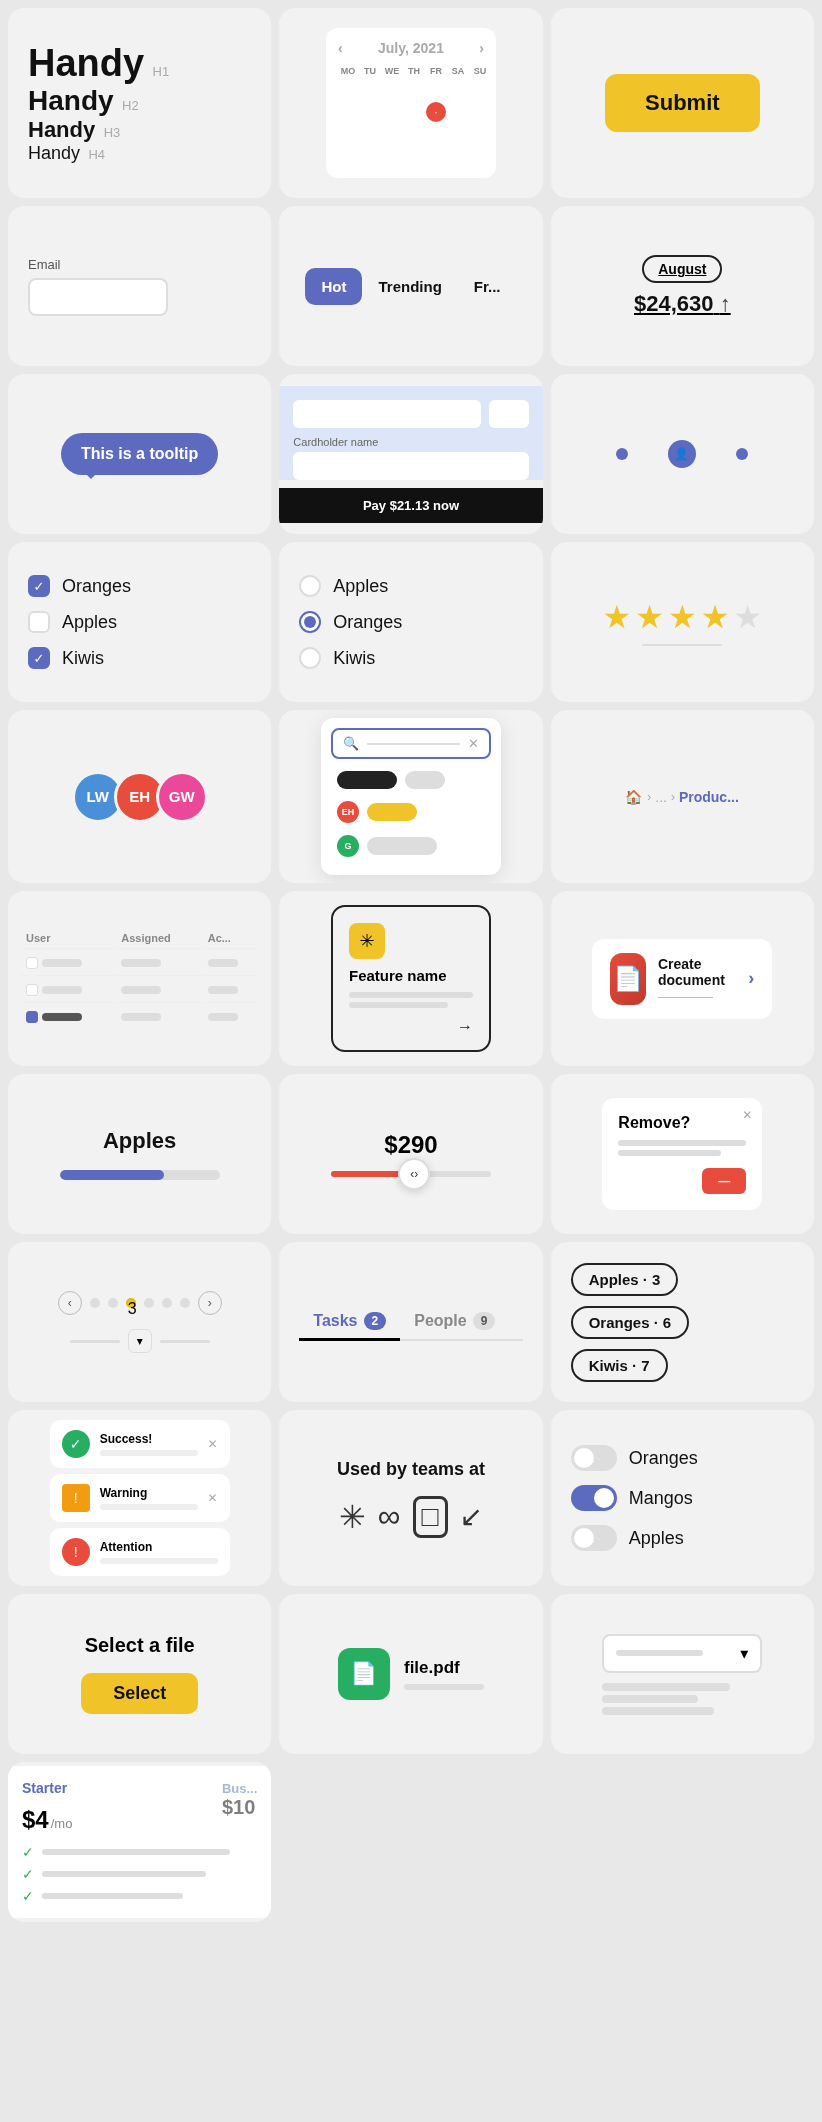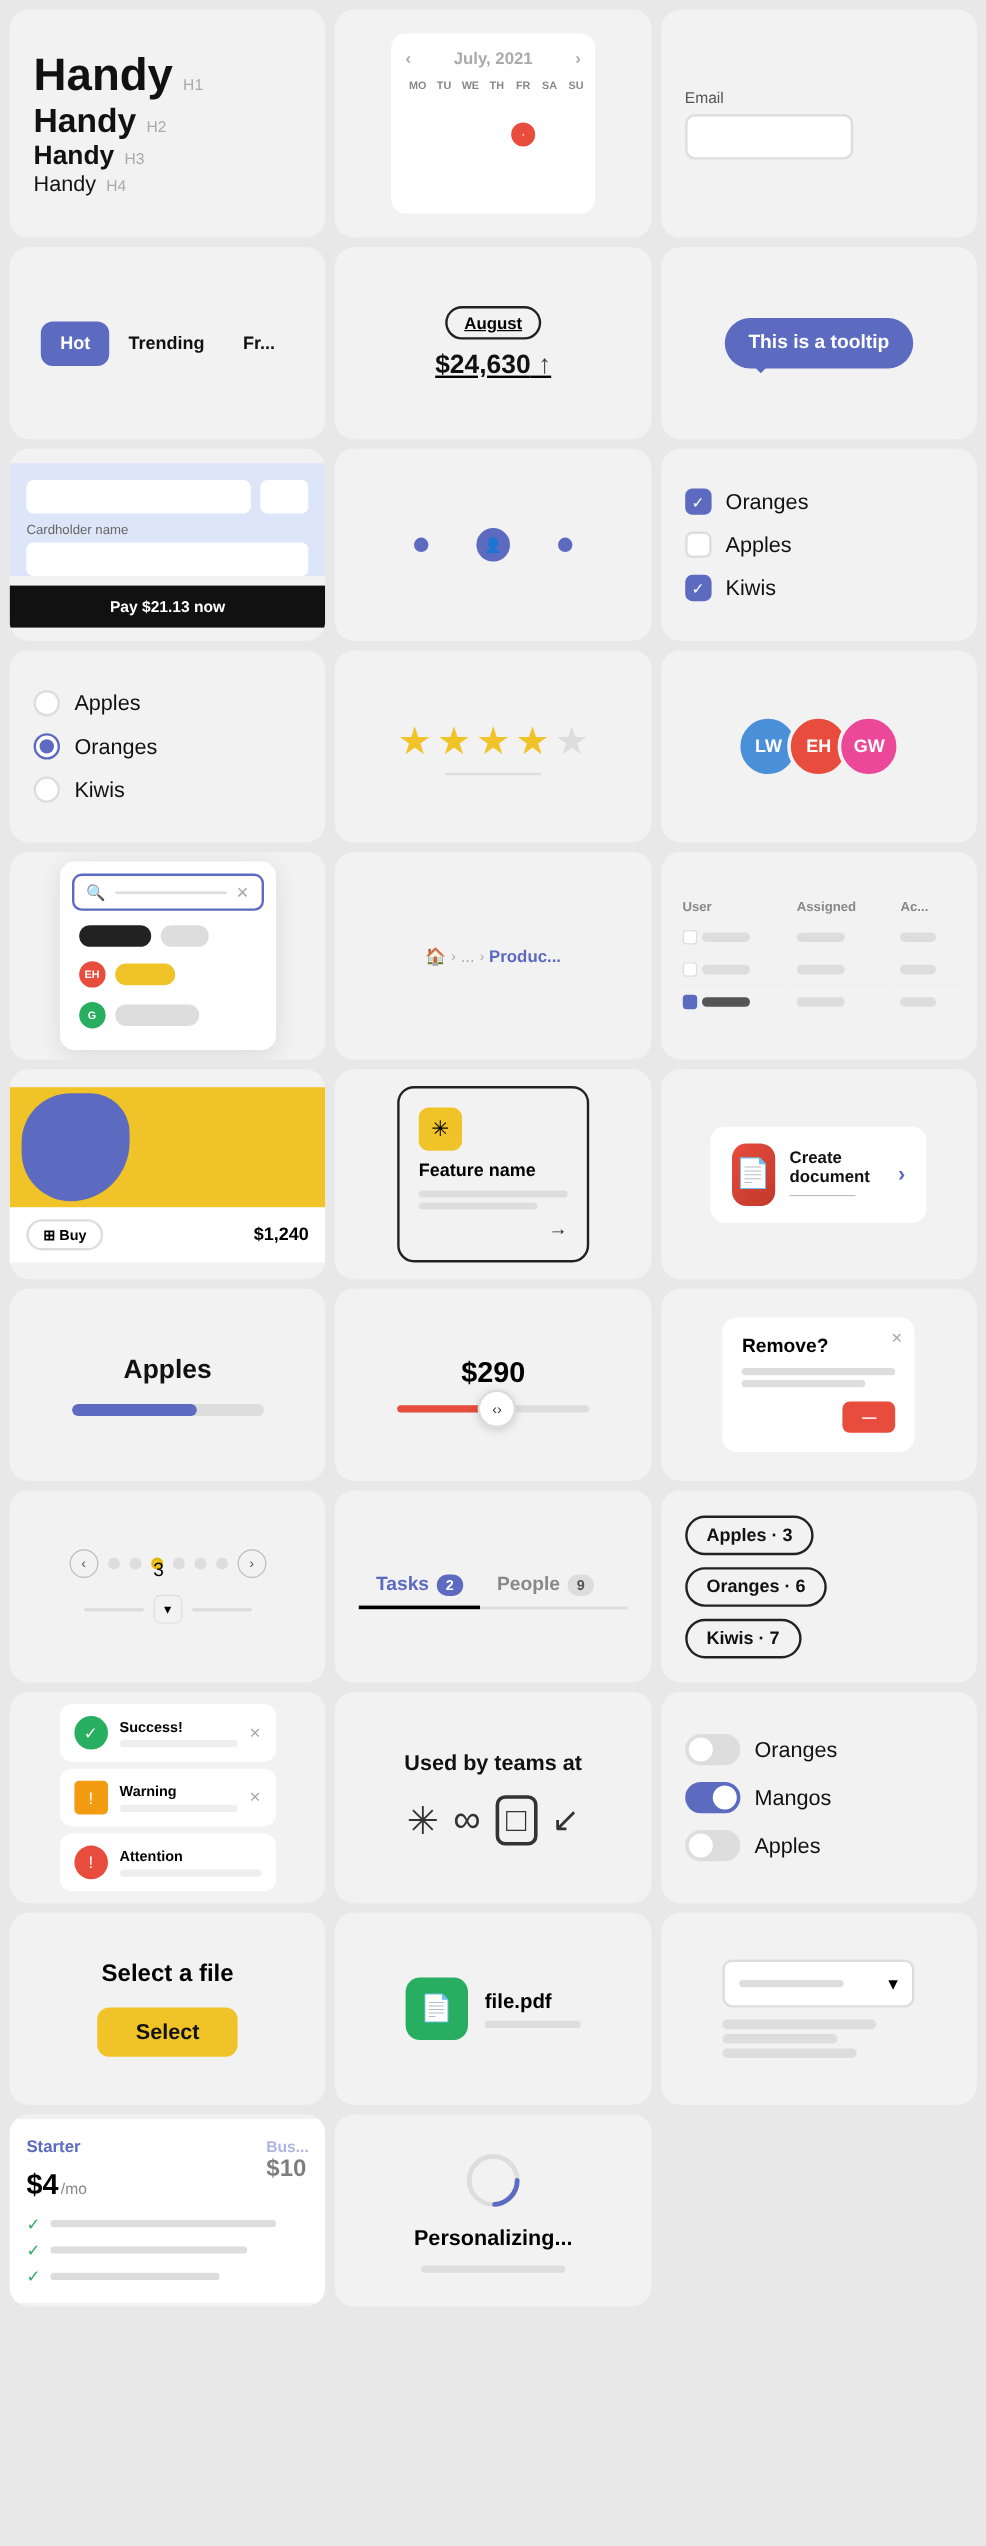--- a/index.html
+++ b/index.html
@@ -338,20 +338,23 @@
         <div class="cal-day empty">·</div>
         <div class="cal-day empty">·</div>
         <div class="cal-day empty">·</div>
         <div class="cal-day empty">·</div>
         <div class="cal-day empty">·</div>
         <div class="cal-day empty">·</div>
       </div>
     </div>
   </div>
 
+  <div class="card">
+    <button class="submit-btn">Submit</button>
+  </div>
 
   <div class="card email-card">
     <span class="email-label">Email</span>
     <div class="email-input"></div>
   </div>
 
   <div class="card tabs-card">
     <div class="tab-item active">Hot</div>
     <div class="tab-item">Trending</div>
     <div class="tab-item">Fr...</div>
@@ -523,31 +526,20 @@
               <div class="mini-cell-line" style="width:40px;"></div>
             </td>
           <td>
               <div class="mini-cell-line" style="width:30px;"></div>
             </td>
         </tr>
       </tbody>
     </table>
   </div>
 
-  <div class="card product-card">
-    <div style="width:100%;">
-      <div class="product-image">
-        <div class="product-blob"></div>
-      </div>
-      <div class="product-bottom">
-        <div class="buy-btn">⊞ Buy</div>
-        <div class="product-price">$1,240</div>
-      </div>
-    </div>
-  </div>
 
   <div class="card feature-card">
     <div class="feature-inner">
       <div class="feature-icon-box">✳</div>
       <div class="feature-title">Feature name</div>
       <div class="feature-lines">
         <div class="feature-line" style="width:100%;"></div>
         <div class="feature-line" style="width:80%;"></div>
       </div>
       <div class="feature-arrow">
@@ -746,24 +738,14 @@
           <div style="height:6px;background:#ddd;border-radius:3px;width:70%;"></div>
         </div>
         <div class="pricing-feature">
           <span class="pricing-check">✓</span>
           <div style="height:6px;background:#ddd;border-radius:3px;width:60%;"></div>
         </div>
       </div>
     </div>
   </div>
 
-  <div class="card personalizing-card">
-    <div style="position:relative;width:52px;height:52px;">
-      <svg width="52" height="52" viewBox="0 0 52 52">
-        <circle cx="26" cy="26" r="20" fill="none" stroke="#ddd" stroke-width="4"></circle>
-        <circle cx="26" cy="26" r="20" fill="none" stroke="#5c6bc0" stroke-width="4" stroke-dasharray="30 100" stroke-linecap="round"></circle>
-      </svg>
-    </div>
-    <div class="personalizing-text">Personalizing...</div>
-    <div class="personalizing-line"></div>
-  </div>
 
 </div>
 
 </body></html>

